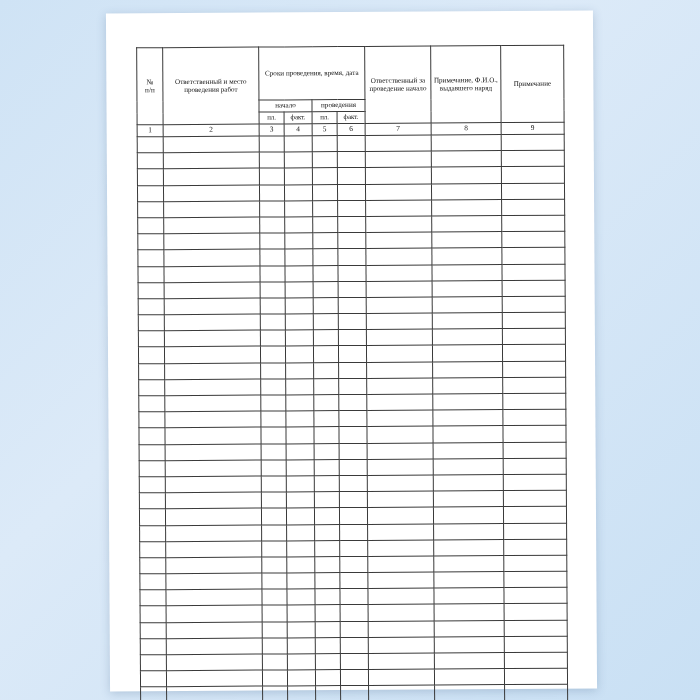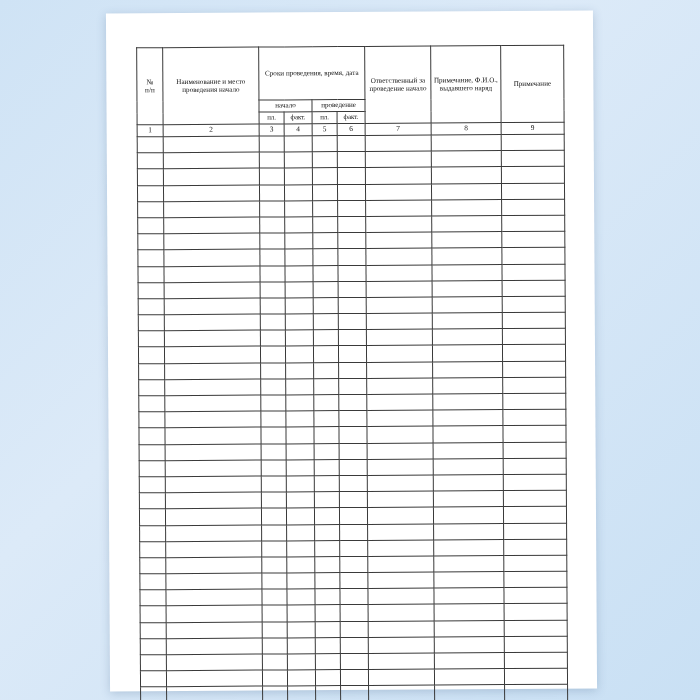--- a/index.html
+++ b/index.html
@@ -102,29 +102,29 @@
             <col class="c7">
             <col class="c8">
             <col class="c9">
         </colgroup>
         <tbody>
           <tr class="hdr-main">
             <td rowspan="3" class="cell-pad">
               <div>№</div>
               <div>п/п</div>
             </td>
-            <td rowspan="3" class="cell-pad">Наименование и место проведения начало</td>
+            <td rowspan="3" class="cell-pad">Ответственный и место проведения работ</td>
             <td colspan="4" class="cell-pad">Сроки проведения, время, дата</td>
             <td rowspan="3" class="cell-pad">Ответственный за проведение начало</td>
             <td rowspan="3" class="cell-pad">Примечание, Ф.И.О., выдавшего наряд</td>
             <td rowspan="3" class="cell-pad">Примечание</td>
           </tr>
           <tr class="hdr-sub">
             <td colspan="2">начало</td>
-            <td colspan="2">проведение</td>
+            <td colspan="2">проведения</td>
           </tr>
           <tr class="hdr-sub2">
             <td class="nowrap-small">пл.</td>
             <td class="nowrap-small">факт.</td>
             <td class="nowrap-small">пл.</td>
             <td class="nowrap-small">факт.</td>
           </tr>
           <tr class="numrow">
             <td>1</td>
             <td>2</td>

